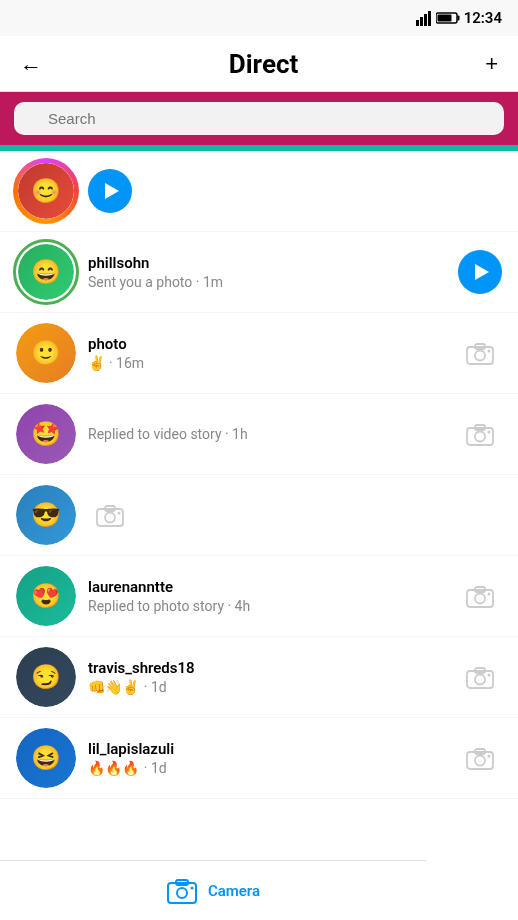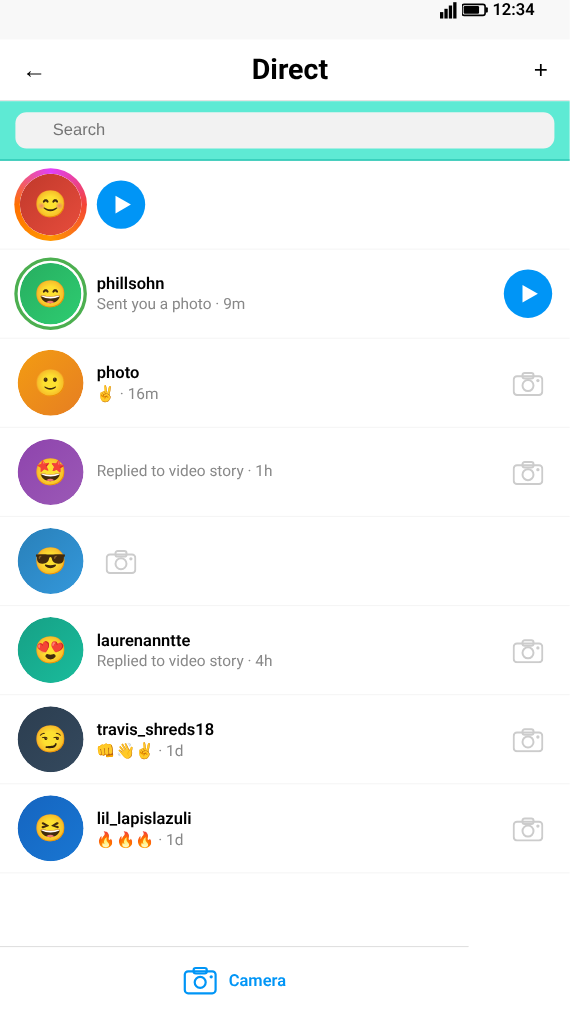--- a/index.html
+++ b/index.html
@@ -12,23 +12,23 @@
       background: #fff;
       color: #000;
       overflow-x: hidden;
     }
 
     
     .status-bar {
       height: 36px;
       background: #f8f8f8;
       display: flex;
-      align-items: flex-start;
+      align-items: center;
       justify-content: flex-end;
-      padding: 0 32px;
+      padding: 0 16px;
       gap: 6px;
     }
     .status-time {
       font-size: 15px;
       font-weight: 600;
       color: #000;
     }
     .status-icons {
       display: flex;
       align-items: center;
@@ -57,22 +57,22 @@
       font-size: 22px;
       color: #000;
       display: flex;
       align-items: center;
       padding: 4px;
     }
 
     
     .search-container {
       padding: 10px 14px;
-      background: #5eead4;
-      border-bottom: 1px solid #14b8a6;
+      background: #be185d;
+      border-bottom: 6px solid #14b8a6;
     }
     .search-box {
       width: 100%;
       background: #f2f2f2;
       border: none;
       border-radius: 10px;
       padding: 8px 12px 8px 34px;
       font-size: 15px;
       color: #888;
       outline: none;
@@ -298,21 +298,21 @@
     </li>
     <li class="message-item">
       <div class="avatar-wrapper">
         <div class="story-ring-green"></div>
         <div class="avatar-inner">
           <div class="face-circle av-phillsohn">😄</div>
         </div>
       </div>
       <div class="message-info">
         <div class="message-username">phillsohn</div>
-        <div class="message-preview">Sent you a photo · 9m</div>
+        <div class="message-preview">Sent you a photo · 1m</div>
       </div>
       <div class="action-icon">
         <div class="play-btn">
           <div class="play-triangle"></div>
         </div>
       </div>
     </li>
     <li class="message-item">
       <div class="avatar-wrapper">
         <div class="avatar-inner-no-ring">
@@ -366,21 +366,21 @@
       </div>
     </li>
     <li class="message-item">
       <div class="avatar-wrapper">
         <div class="avatar-inner-no-ring">
           <div class="face-circle av-laurenanntte">😍</div>
         </div>
       </div>
       <div class="message-info">
         <div class="message-username">laurenanntte</div>
-        <div class="message-preview">Replied to video story · 4h</div>
+        <div class="message-preview">Replied to photo story · 4h</div>
       </div>
       <div class="action-icon">
         <svg width="28" height="24" viewBox="0 0 28 24" fill="none">
       <rect x="1" y="6" width="26" height="17" rx="3" stroke="#ccc" stroke-width="1.8"></rect>
       <circle cx="14" cy="14.5" r="5" stroke="#ccc" stroke-width="1.8"></circle>
       <rect x="9" y="3" width="10" height="5" rx="2" stroke="#ccc" stroke-width="1.8"></rect>
       <circle cx="23" cy="10" r="1.5" fill="#ccc"></circle>
     </svg>
       </div>
     </li>

